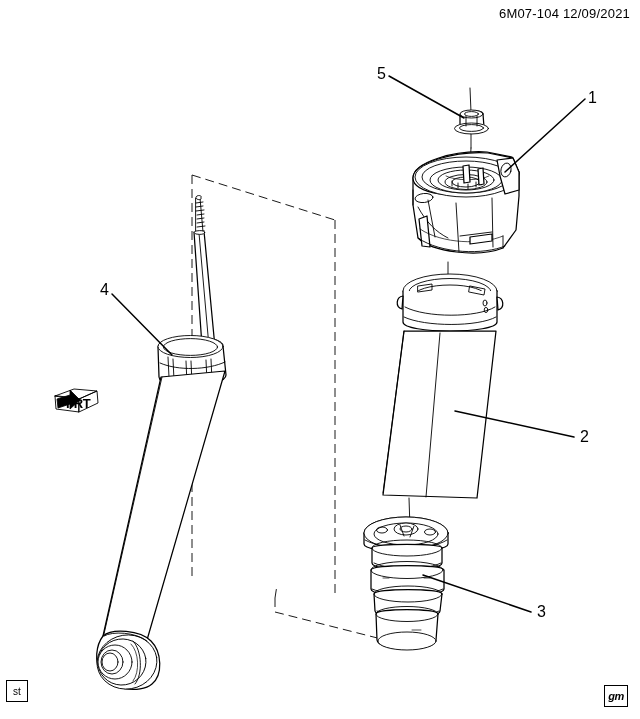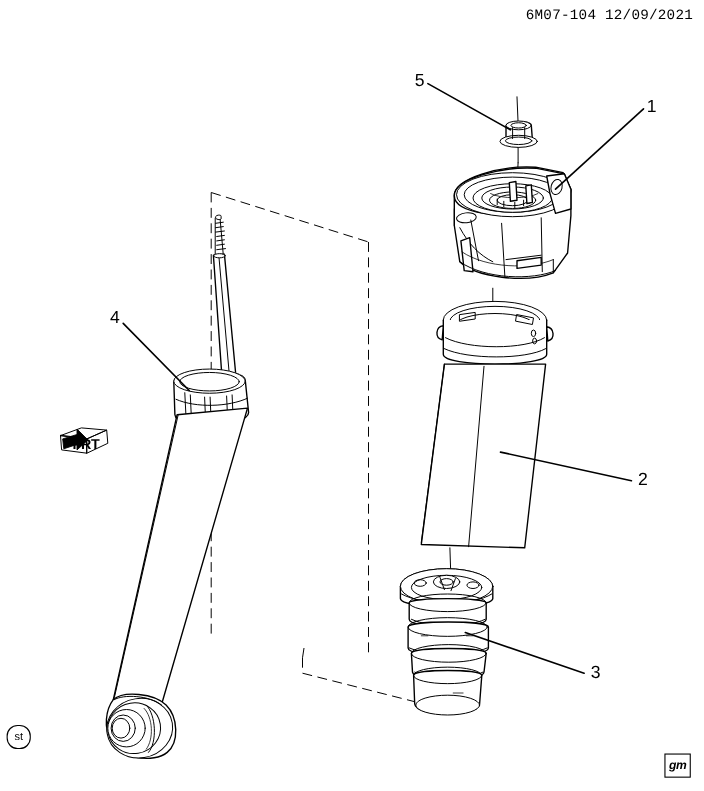--- a/index.html
+++ b/index.html
@@ -26,21 +26,21 @@
     height: 719px;
     display: block;
   }
   .hdr {
     position: absolute;
     top: 6px;
     right: 10px;
     font-size: 13px;
     letter-spacing: 0.2px;
     white-space: nowrap;
-    font-family: Liberation Mono, monospace;
+    font-family: Liberation Sans, sans-serif;
     text-align: right;
   }
   .callout {
     position: absolute;
     font-size: 16px;
     font-family: "Liberation Sans", sans-serif;
     line-height: 1;
     color: #000;
   }
   .corner-box {
@@ -48,24 +48,23 @@
     border: 1.6px solid #000;
     background: #fff;
     display: flex;
     align-items: center;
     justify-content: center;
     font-size: 10px;
     font-family: "Liberation Sans", sans-serif;
   }
   #st-box {
     left: 6px;
-    top: 659px;
+    top: 680px;
     width: 20px;
     height: 20px;
-    border-radius: 10px;
   }
   #gm-box {
     left: 604px;
     top: 685px;
     width: 22px;
     height: 20px;
     font-weight: bold;
     font-size: 11px;
     letter-spacing: -0.5px;
     font-style: italic;

